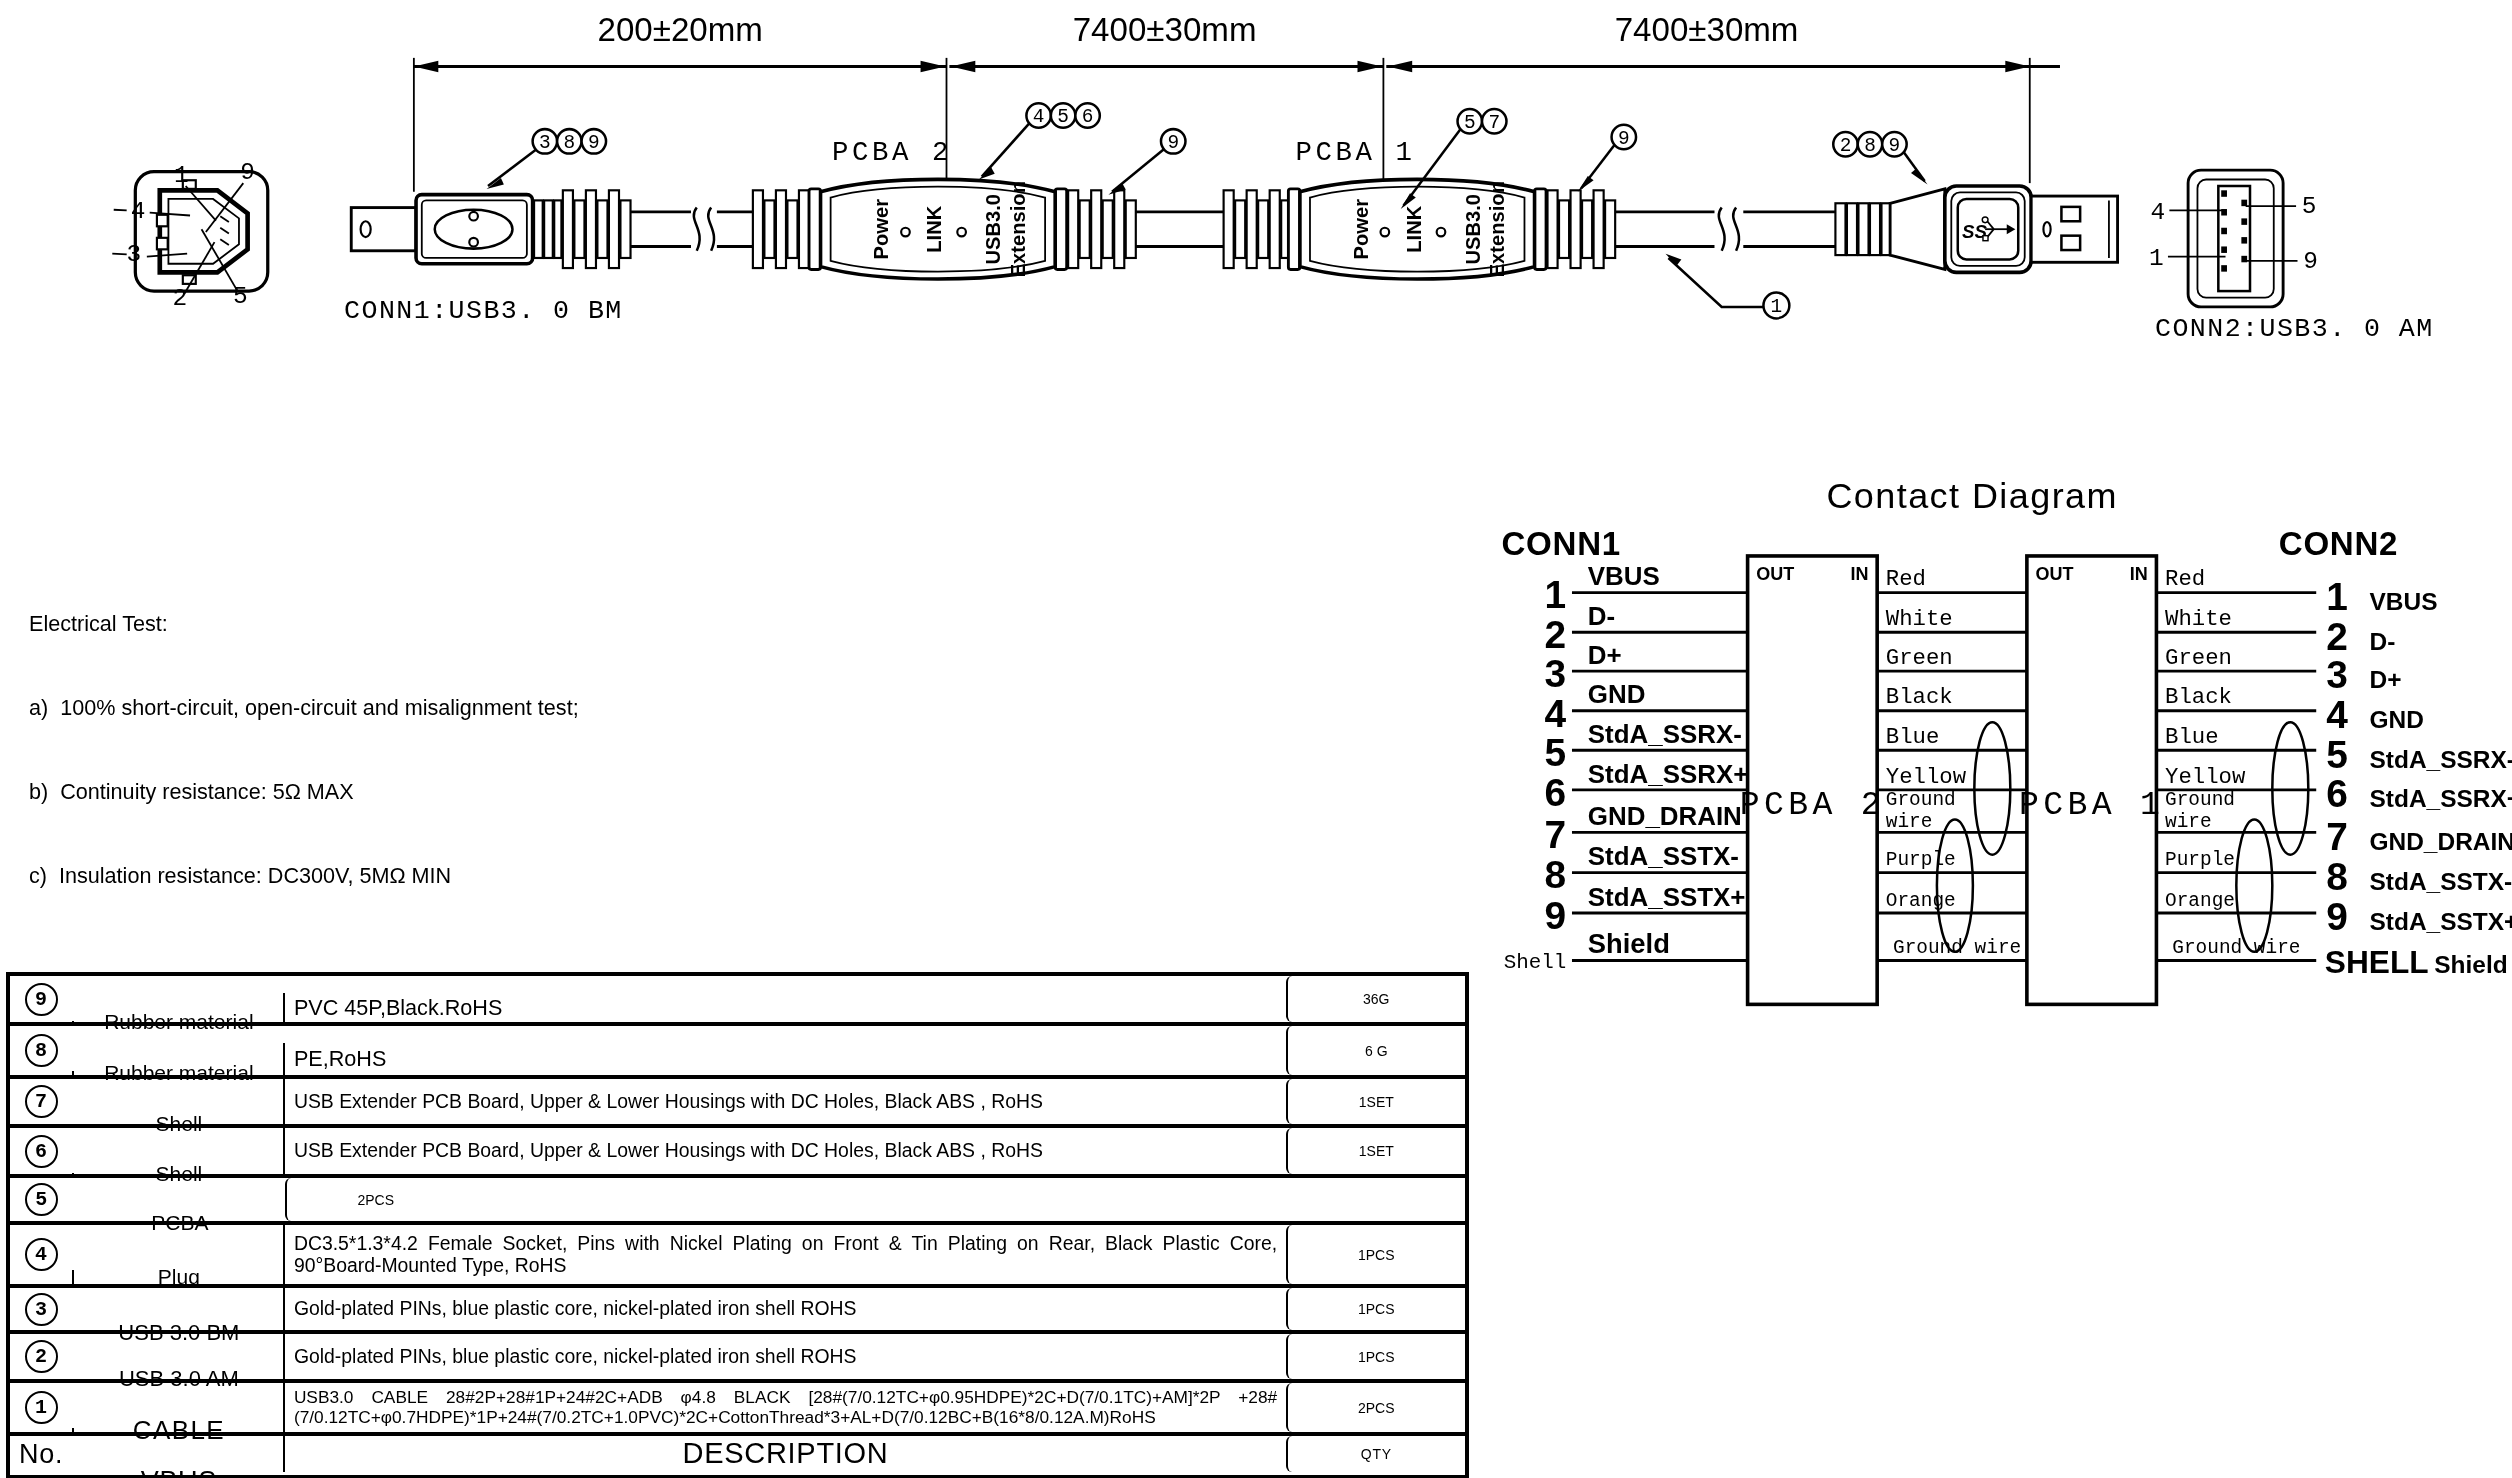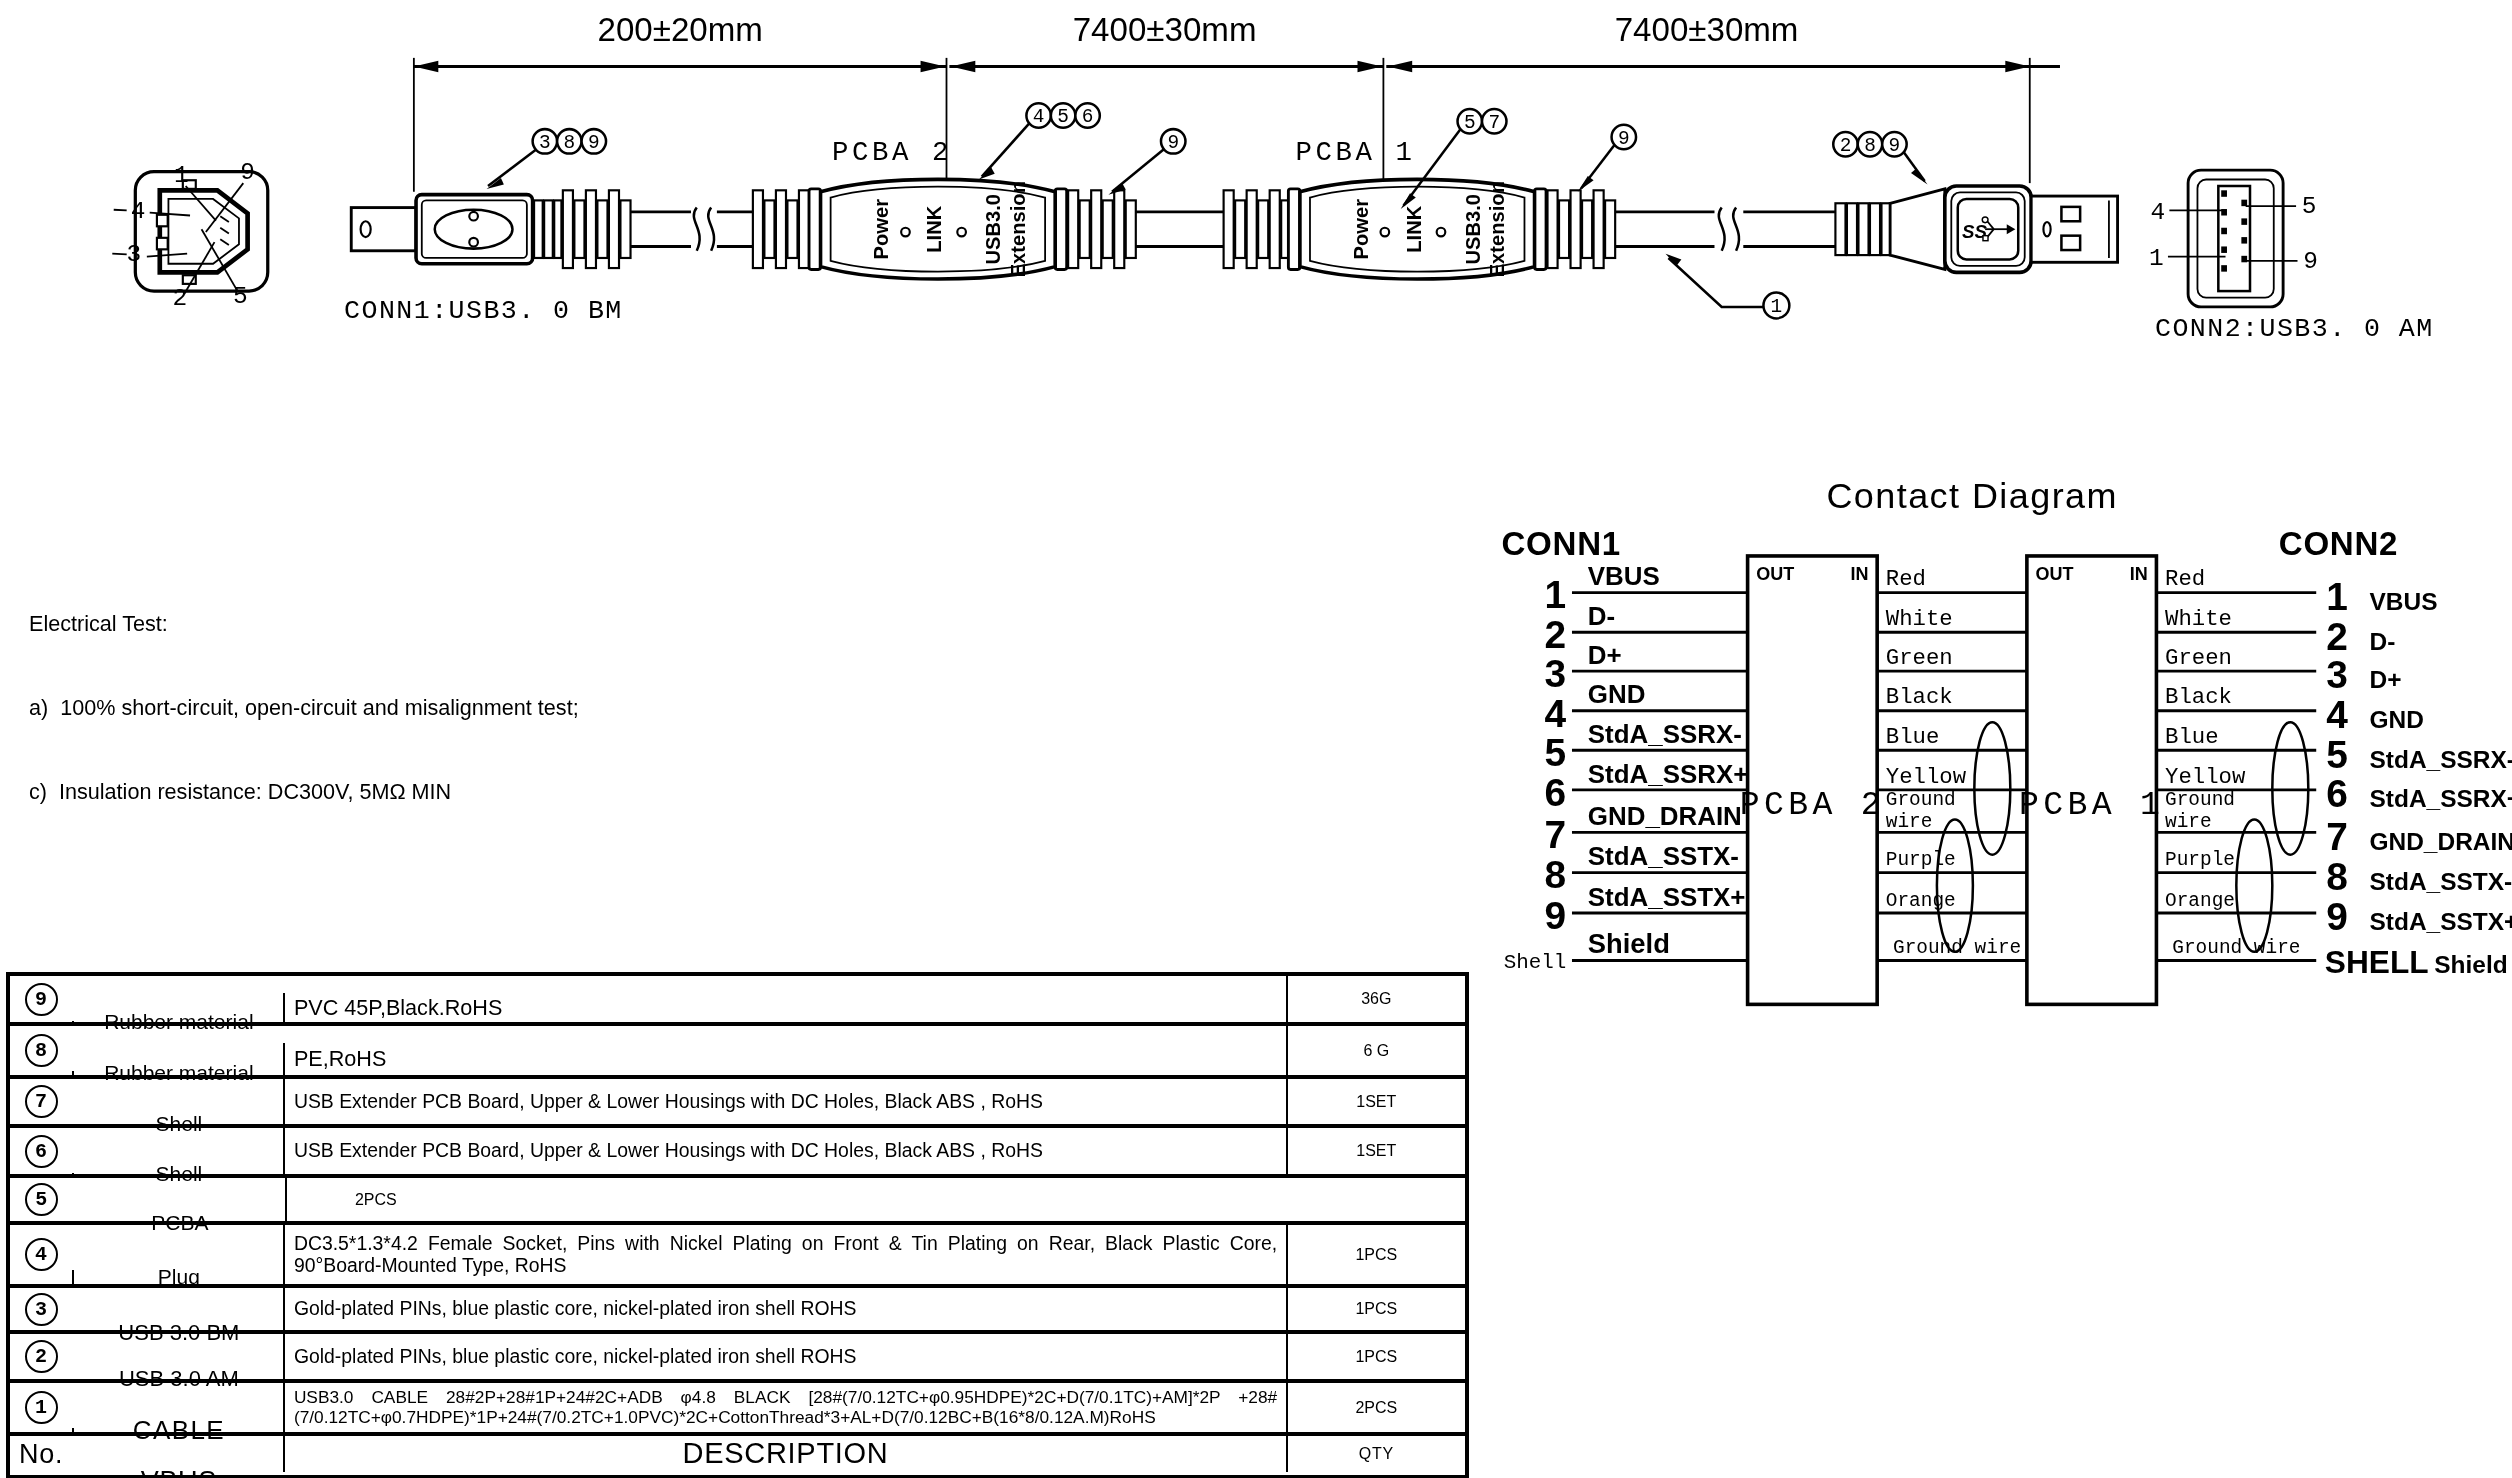--- a/index.html
+++ b/index.html
@@ -39,21 +39,21 @@
 
   
   #bom{position:absolute;left:5.8px;top:972px;width:1463px;height:507px;border:4.3px solid #000;
        box-sizing:border-box;background:#fff;}
   .brow{display:flex;border-top:4.3px solid #000;box-sizing:content-box;}
   .brow:first-child{border-top:none;}
   .cell{display:flex;align-items:center;box-sizing:border-box;}
   .c-no{width:63px;justify-content:center;}
   .c-name{width:212px;justify-content:center;border-left:2.9px solid #000;font-size:21px;text-align:center;margin-top:45px;}
   .c-desc{width:1008px;border-left:2.9px solid #000;font-size:19.4px;padding:1.4px 8.6px;text-align:justify;line-height:21.6px;}
-  .c-qty{width:180px;justify-content:center;border-left:2.9px solid #000;font-size:16px;}
+  .c-qty{width:180px;justify-content:center;border-left:2.9px solid #000;font-size:14px;border-radius:6px;}
   .name-big{font-size:22px;}
   .name-cable{font-size:26px;letter-spacing:1.4px;}
   .desc-lg{font-size:21.6px;margin-top:17px;}
   .desc-sm{font-size:17.3px;line-height:19.4px;}
   .circ{width:33px;height:33px;border:2.9px solid #000;border-radius:50%;display:flex;align-items:center;
         justify-content:center;font:700 20px "Liberation Mono",monospace;box-sizing:border-box;}
   .hdr{font-size:27px;letter-spacing:0.7px;justify-content:flex-end;}
   .hdr .c-desc{justify-content:center;font-size:29px;text-align:center;}
   .hdr .c-name{font-size:27px;}
 </style>
@@ -414,20 +414,21 @@
       <text class="sigr" x="3292" y="1292">StdA_SSTX+</text>
       <text class="shellbig" x="3230" y="1352">SHELL</text>
       <text class="shieldr" x="3382" y="1352">Shield</text>
     </g>
   </g>
 </svg>
 
 <div id="notes">
   <div>Electrical Test:</div>
   <div>a)  100% short-circuit, open-circuit and misalignment test;</div>
+  <div>b)  Continuity resistance: 5Ω MAX</div>
   <div>c)  Insulation resistance: DC300V, 5MΩ MIN</div>
 </div>
 
 <div id="bom">
   <div class="brow" style="height:46px">
     <div class="cell c-no">
           <span class="circ">9</span>
         </div>
     <div class="cell c-name">Rubber material</div>
     <div class="cell c-desc desc-lg">PVC 45P,Black.RoHS</div>

